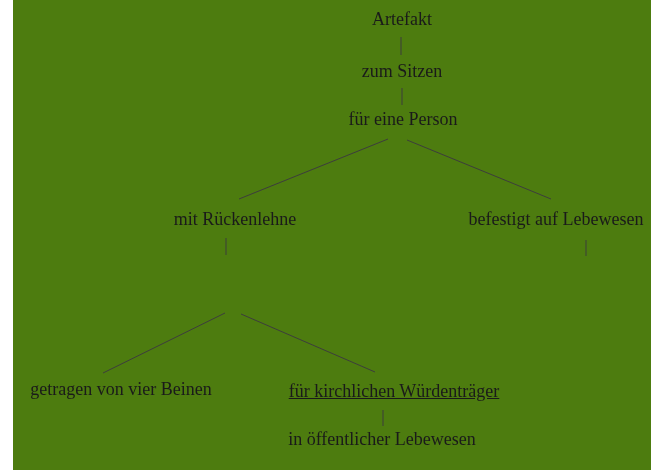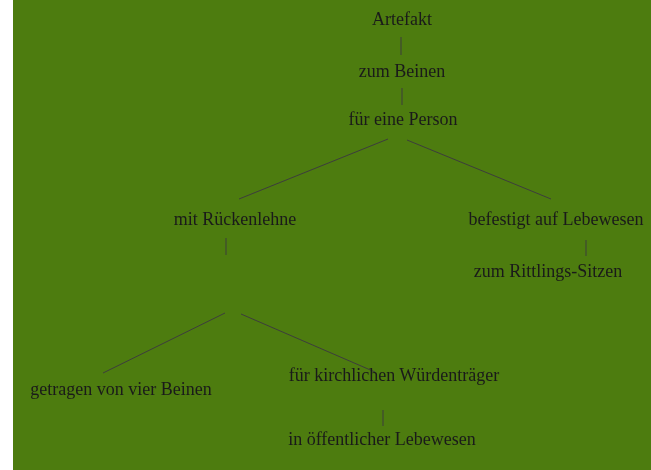--- a/index.html
+++ b/index.html
@@ -36,21 +36,21 @@
     text-align: center;
   }
   #n-artefakt          { left: 389px; top: 8px;   }
   #n-zum-sitzen        { left: 389px; top: 60px;  }
   #n-fuer-eine-person  { left: 390px; top: 108px; text-align: center; }
   #n-mit-rueckenlehne  { left: 222px; top: 208px; }
   #n-sitzflaeche       { left: 219px; top: 260px; }
   #n-befestigt         { left: 543px; top: 208px; }
   #n-zum-rittlings     { left: 535px; top: 260px; }
   #n-getragen          { left: 108px; top: 378px; }
-  #n-fuer-kirchlichen  { left: 381px; top: 364px; }
+  #n-fuer-kirchlichen  { left: 381px; top: 380px; text-decoration: underline; }
   #n-in-oeffentlicher  { left: 369px; top: 428px; }
 </style>
 </head>
 <body style="background: rgb(255, 255, 255);">
 
 <div class="canvas" style="background: #4d7c0f; color: rgb(26, 26, 26); margin-left: 13px;">
 
   <svg class="edges" width="651" height="470" viewBox="0 0 651 470" aria-hidden="true">
     <line x1="388" y1="37" x2="388" y2="55" style="stroke: rgb(61, 61, 61);"></line>
     <line x1="389" y1="88" x2="389" y2="105" style="stroke: rgb(61, 61, 61);"></line>
@@ -58,30 +58,29 @@
     <line x1="394" y1="140" x2="538" y2="199" style="stroke: rgb(61, 61, 61);"></line>
     <line x1="213" y1="238" x2="213" y2="255" style="stroke: rgb(61, 61, 61);"></line>
     <line x1="573" y1="240" x2="573" y2="256" style="stroke: rgb(61, 61, 61);"></line>
     <line x1="212" y1="313" x2="90" y2="373" style="stroke: rgb(61, 61, 61);"></line>
     <line x1="228" y1="314" x2="362" y2="372" style="stroke: rgb(61, 61, 61);"></line>
     <line x1="370" y1="410" x2="370" y2="426" style="stroke: rgb(61, 61, 61);"></line>
   </svg>
 
   <div class="node" id="n-artefakt">Artefakt</div>
 
-  <div class="node" id="n-zum-sitzen">zum Beinen</div>
+  <div class="node" id="n-zum-sitzen">zum Sitzen</div>
 
   <div class="node" id="n-fuer-eine-person">für eine Person</div>
 
   <div class="node" id="n-mit-rueckenlehne">mit Rückenlehne</div>
 
 
   <div class="node" id="n-befestigt">befestigt auf Lebewesen</div>
 
-  <div class="node" id="n-zum-rittlings">zum Rittlings-Sitzen</div>
 
   <div class="node" id="n-getragen">getragen von vier Beinen</div>
 
   <div class="node" id="n-fuer-kirchlichen">für kirchlichen Würdenträger</div>
 
   <div class="node" id="n-in-oeffentlicher">in öffentlicher Lebewesen</div>
 
 </div>
 
 </body></html>

